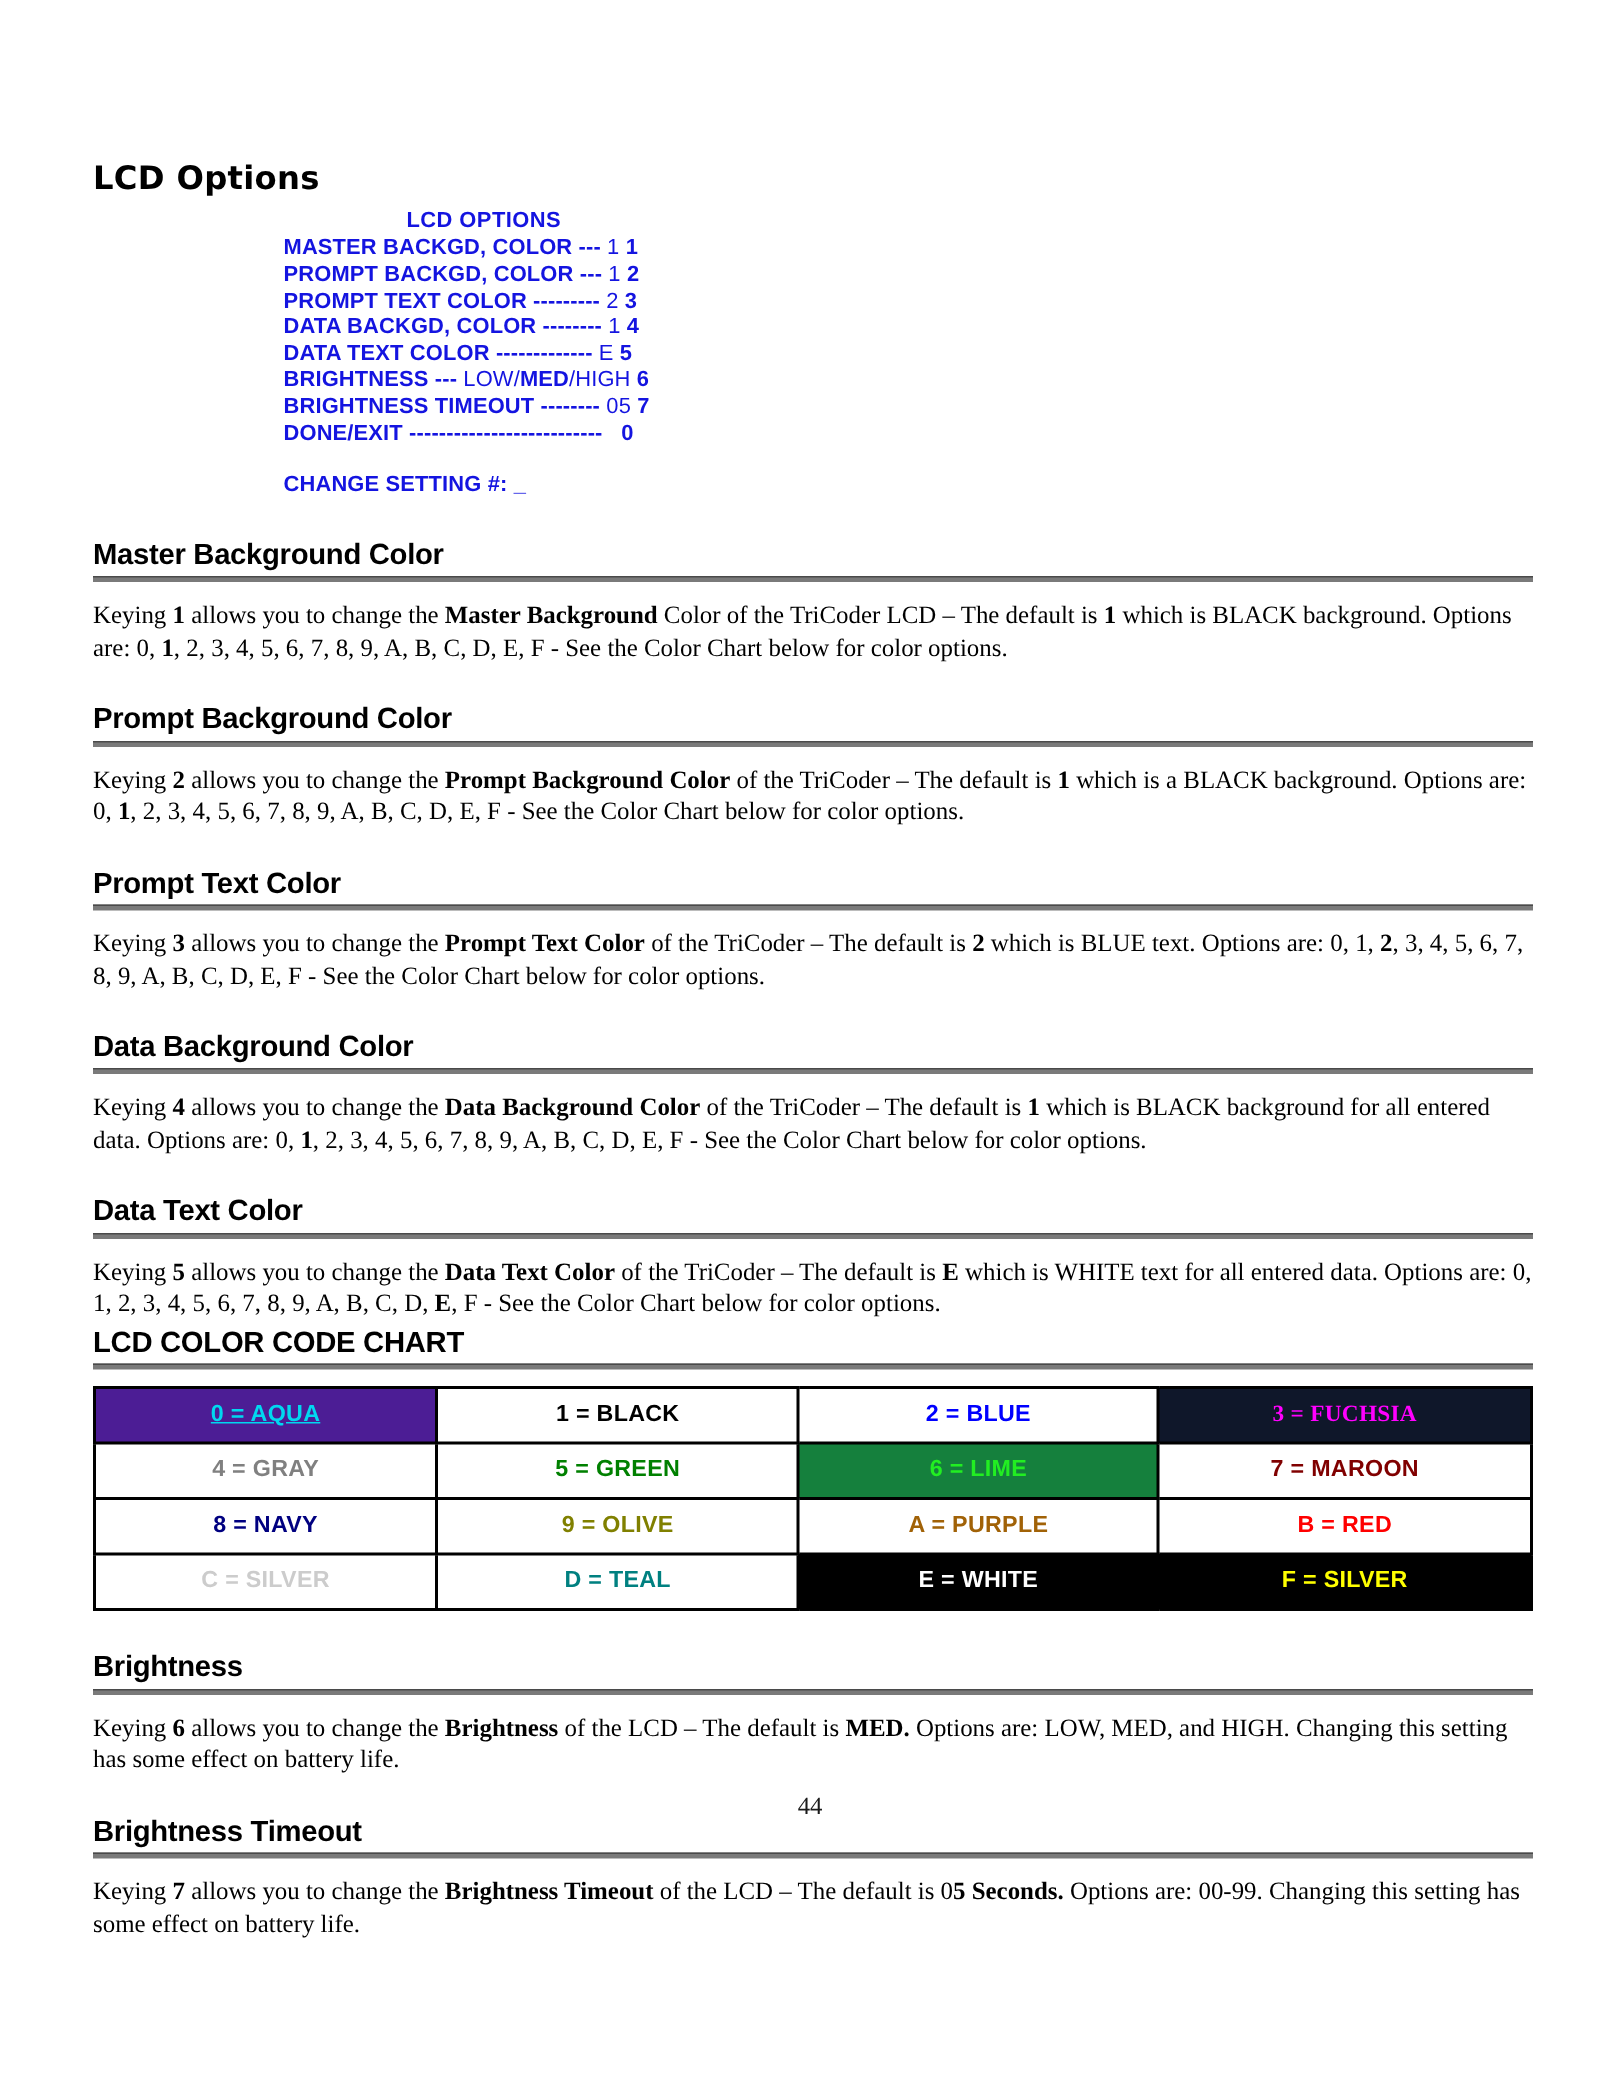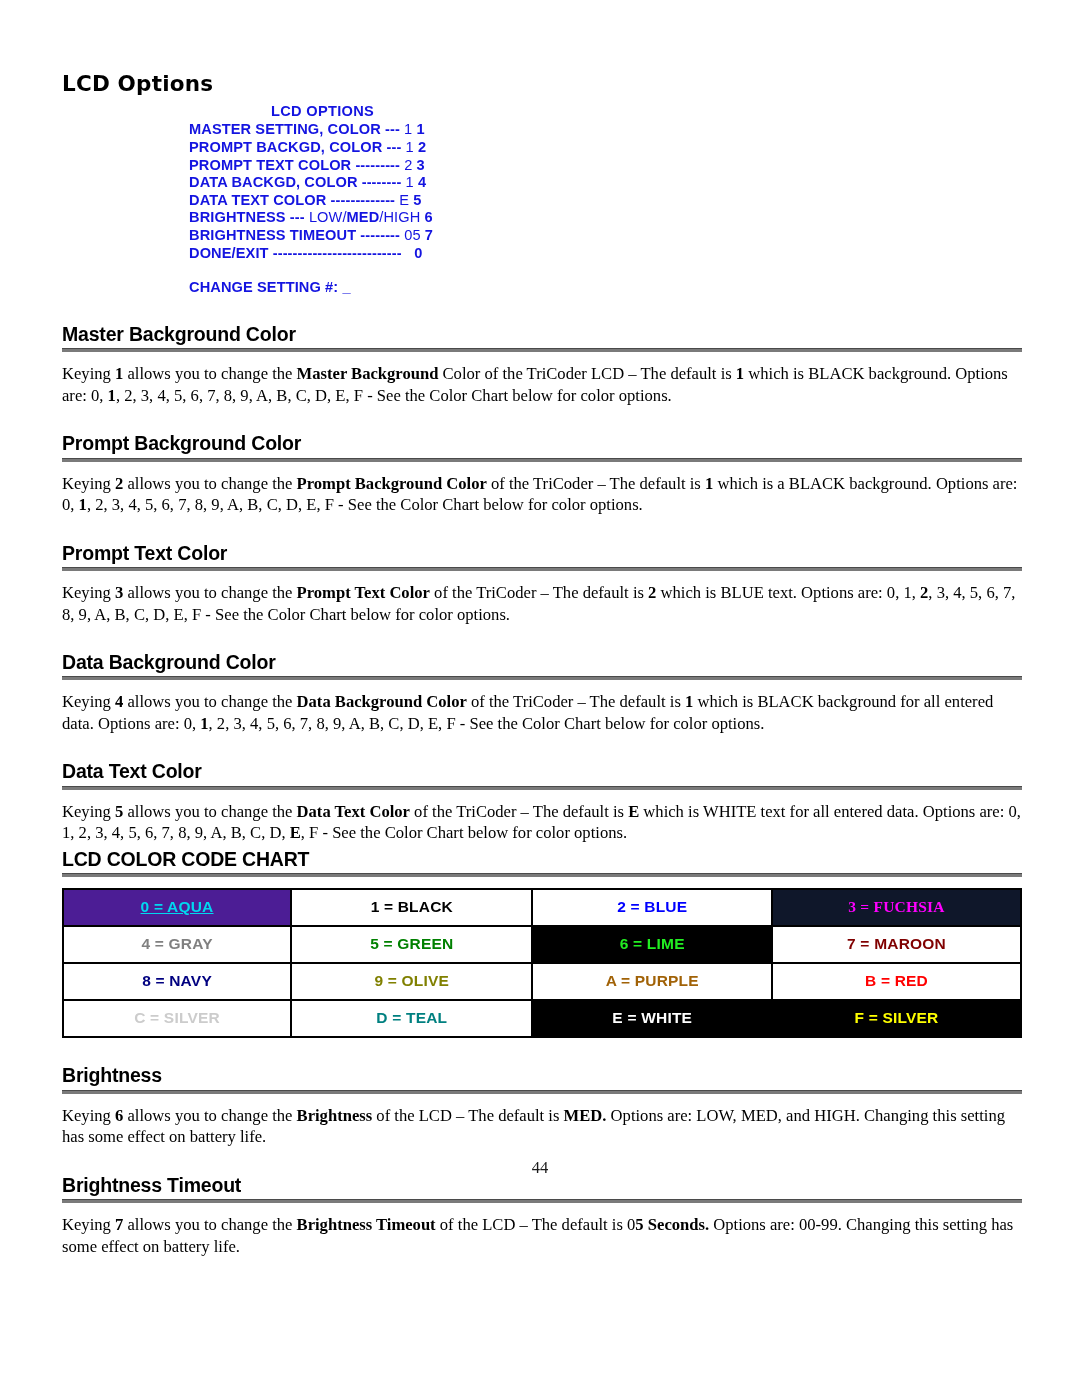--- a/index.html
+++ b/index.html
@@ -16,20 +16,21 @@
     position: relative;
     overflow: hidden;
   }
 
   .page {
     position: relative;
     width: 1080px;
     height: 1221px;
     box-sizing: border-box;
     padding: 71px 58px 0 62px;
+    margin-top: 36px;
   }
 
   
   .doc-title {
     font-family: "DejaVu Sans", sans-serif;
     font-weight: bold;
     font-size: 21.5px;
     letter-spacing: 0.2px;
     margin: 0 0 2px 0;
     line-height: 1.2;
@@ -145,21 +146,21 @@
 </head>
 <body>
 
 <div class="page">
 
   <div class="doc-title">LCD Options</div>
 
   <div class="lcd-block">
     <div class="lcd-title">LCD OPTIONS</div>
     <div id="lcd-lines">
-        <div class="lcd-line"><span>MASTER SETTING, COLOR </span><span>--- </span><span class="val">1 </span><span>1</span></div>
+        <div class="lcd-line"><span>MASTER BACKGD, COLOR </span><span>--- </span><span class="val">1 </span><span>1</span></div>
         <div class="lcd-line"><span>PROMPT BACKGD, COLOR </span><span>--- </span><span class="val">1 </span><span>2</span></div>
         <div class="lcd-line"><span>PROMPT TEXT  COLOR </span><span>--------- </span><span class="val">2 </span><span>3</span></div>
         <div class="lcd-line"><span>DATA BACKGD, COLOR </span><span>-------- </span><span class="val">1 </span><span>4</span></div>
         <div class="lcd-line"><span>DATA TEXT COLOR </span><span>------------- </span><span class="val">E </span><span>5</span></div>
         <div class="lcd-line"><span>BRIGHTNESS </span><span>--- </span><span class="dim">LOW</span><span class="dim">/</span><span class="strong">MED</span><span class="dim">/</span><span class="dim">HIGH </span><span>6</span></div>
         <div class="lcd-line"><span>BRIGHTNESS TIMEOUT </span><span>-------- </span><span class="val">05 </span><span>7</span></div>
         <div class="lcd-line"><span>DONE/EXIT </span><span>-------------------------- </span><span>&nbsp; </span><span>0</span></div>
       </div>
     <div class="lcd-blank"></div>
     <div class="lcd-change">CHANGE SETTING #:  _</div>
@@ -200,21 +201,21 @@
       <tbody id="chart-body">
           <tr>
             <td class="col-a" style="color: rgb(0, 216, 240); background: #4c1d95; text-decoration: underline;">0 = AQUA</td>
             <td class="col-b" style="color: rgb(0, 0, 0); background: rgb(255, 255, 255);">1 = BLACK</td>
             <td class="col-c" style="color: rgb(0, 0, 255); background: rgb(255, 255, 255);">2 = BLUE</td>
             <td class="col-d" style="color: rgb(255, 0, 255); background: #0f172a; font-family: Liberation Serif, serif;">3 = FUCHSIA</td>
           </tr>
           <tr>
             <td class="col-a" style="color: rgb(128, 128, 128); background: rgb(255, 255, 255);">4 = GRAY</td>
             <td class="col-b" style="color: rgb(0, 128, 0); background: rgb(255, 255, 255);">5 = GREEN</td>
-            <td class="col-c" style="color: rgb(34, 238, 34); background: #000000;">6 = LIME</td>
+            <td class="col-c" style="color: rgb(34, 238, 34); background: #15803d;">6 = LIME</td>
             <td class="col-d" style="color: rgb(128, 0, 0); background: rgb(255, 255, 255);">7 = MAROON</td>
           </tr>
           <tr>
             <td class="col-a" style="color: rgb(0, 0, 128); background: rgb(255, 255, 255);">8 = NAVY</td>
             <td class="col-b" style="color: rgb(128, 128, 0); background: rgb(255, 255, 255);">9 = OLIVE</td>
             <td class="col-c" style="color: #a16207; background: rgb(255, 255, 255);">A = PURPLE</td>
             <td class="col-d" style="color: rgb(255, 0, 0); background: rgb(255, 255, 255);">B = RED</td>
           </tr>
           <tr>
             <td class="col-a" style="color: rgb(204, 204, 204); background: rgb(255, 255, 255);">C = SILVER</td>

